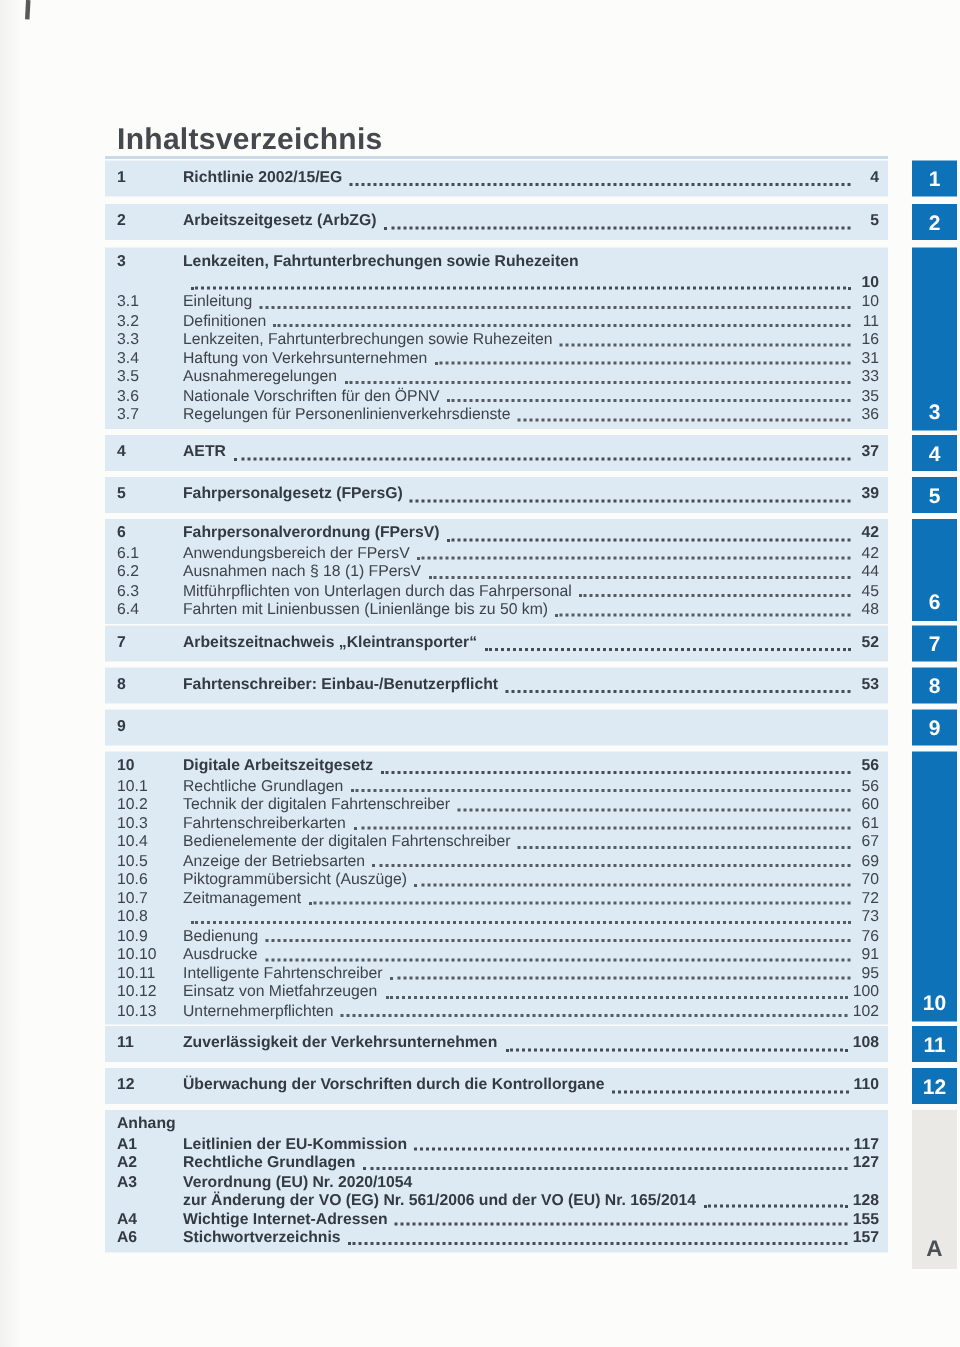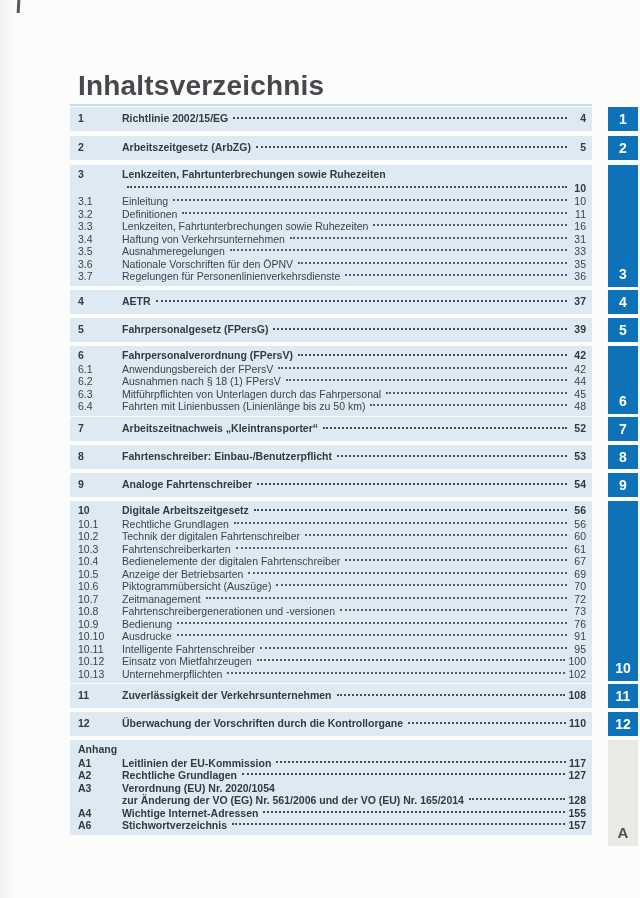--- a/index.html
+++ b/index.html
@@ -5,40 +5,40 @@
   html,body{margin:0;padding:0;}
   body{
     width:640px;height:898px;position:relative;overflow:hidden;
     background:#fbfbfa;
     font-family:"Liberation Sans", sans-serif;
     -webkit-font-smoothing:antialiased;
   }
   .page{position:absolute;inset:0;background:linear-gradient(90deg,#f1f1ef 0,#fcfcfb 14px,#fcfcfb 100%);}
   .scan-mark{position:absolute;left:17px;top:0;width:3px;height:13px;background:#3c3c3a;opacity:.85;transform:rotate(3deg);}
   .title{
-    position:absolute;left:78px;top:70px;margin:0;
-    font-size:28px;font-weight:700;color:#45494e;letter-spacing:.2px;
+    position:absolute;left:78px;top:82px;margin:0;
+    font-size:20px;font-weight:700;color:#45494e;letter-spacing:.2px;
   }
   .rule{position:absolute;left:70px;top:104px;width:522px;height:2px;background:#c9dbe9;}
   
   .band{
     position:absolute;left:70px;width:522px;
     background:#dde9f3;padding:3px 0;box-sizing:border-box;
   }
   .band.single{padding:5px 0;}
   .g0{top:107px}.g1{top:136px}.g2{top:165px}.g3{top:290px}.g4{top:318px}
   .g5{top:346px}.g6{top:417px}.g7{top:445px}.g8{top:473px}.g9{top:501px}
   .g10{top:684px}.g11{top:712px}.g12{top:740px}
   .row{display:flex;align-items:flex-start;padding:0 6px 0 8px;
        font-size:10.5px;line-height:12.5px;color:#3d4349;}
   .row.bold{font-weight:700;color:#333a41;}
   .row.head{line-height:13.6px;}
   .num{width:44px;flex:none;white-space:nowrap;}
   .body{flex:1;min-width:0;}
-  .line{display:flex;align-items:center;}
+  .line{display:flex;align-items:flex-end;}
   .t{white-space:nowrap;}
   .dots{flex:1;min-width:10px;border-bottom:2px dotted #565b60;margin:0 3px 2px 5px;}
   .row.bold .dots{border-bottom-color:#464c52;}
   .pg{flex:none;min-width:16px;text-align:right;white-space:nowrap;}
   
   .tab{
     position:absolute;left:608px;width:30px;background:#0d72b8;
     display:flex;align-items:center;justify-content:center;
     color:#ffffff;font-weight:700;font-size:14px;
   }
@@ -262,27 +262,20 @@
               <span class="t">Fahrtenschreiber: Einbau-/Benutzerpflicht</span>
               <span class="dots"></span>
               <span class="pg">53</span>
             </div>
           </div>
         </div>
       </div>
       <div class="band g8 single">
         <div class="row bold head">
           <span class="num">9</span>
-          <div class="body">
-            <div class="line">
-              <span class="t">Analoge Fahrtenschreiber</span>
-              <span class="dots"></span>
-              <span class="pg">54</span>
-            </div>
-          </div>
         </div>
       </div>
       <div class="band g9">
         <div class="row bold head">
           <span class="num">10</span>
           <div class="body">
             <div class="line">
               <span class="t">Digitale Arbeitszeitgesetz</span>
               <span class="dots"></span>
               <span class="pg">56</span>
@@ -356,21 +349,20 @@
               <span class="t">Zeitmanagement</span>
               <span class="dots"></span>
               <span class="pg">72</span>
             </div>
           </div>
         </div>
         <div class="row">
           <span class="num">10.8</span>
           <div class="body">
             <div class="line">
-              <span class="t">Fahrtenschreibergenerationen und -versionen</span>
               <span class="dots"></span>
               <span class="pg">73</span>
             </div>
           </div>
         </div>
         <div class="row">
           <span class="num">10.9</span>
           <div class="body">
             <div class="line">
               <span class="t">Bedienung</span>

